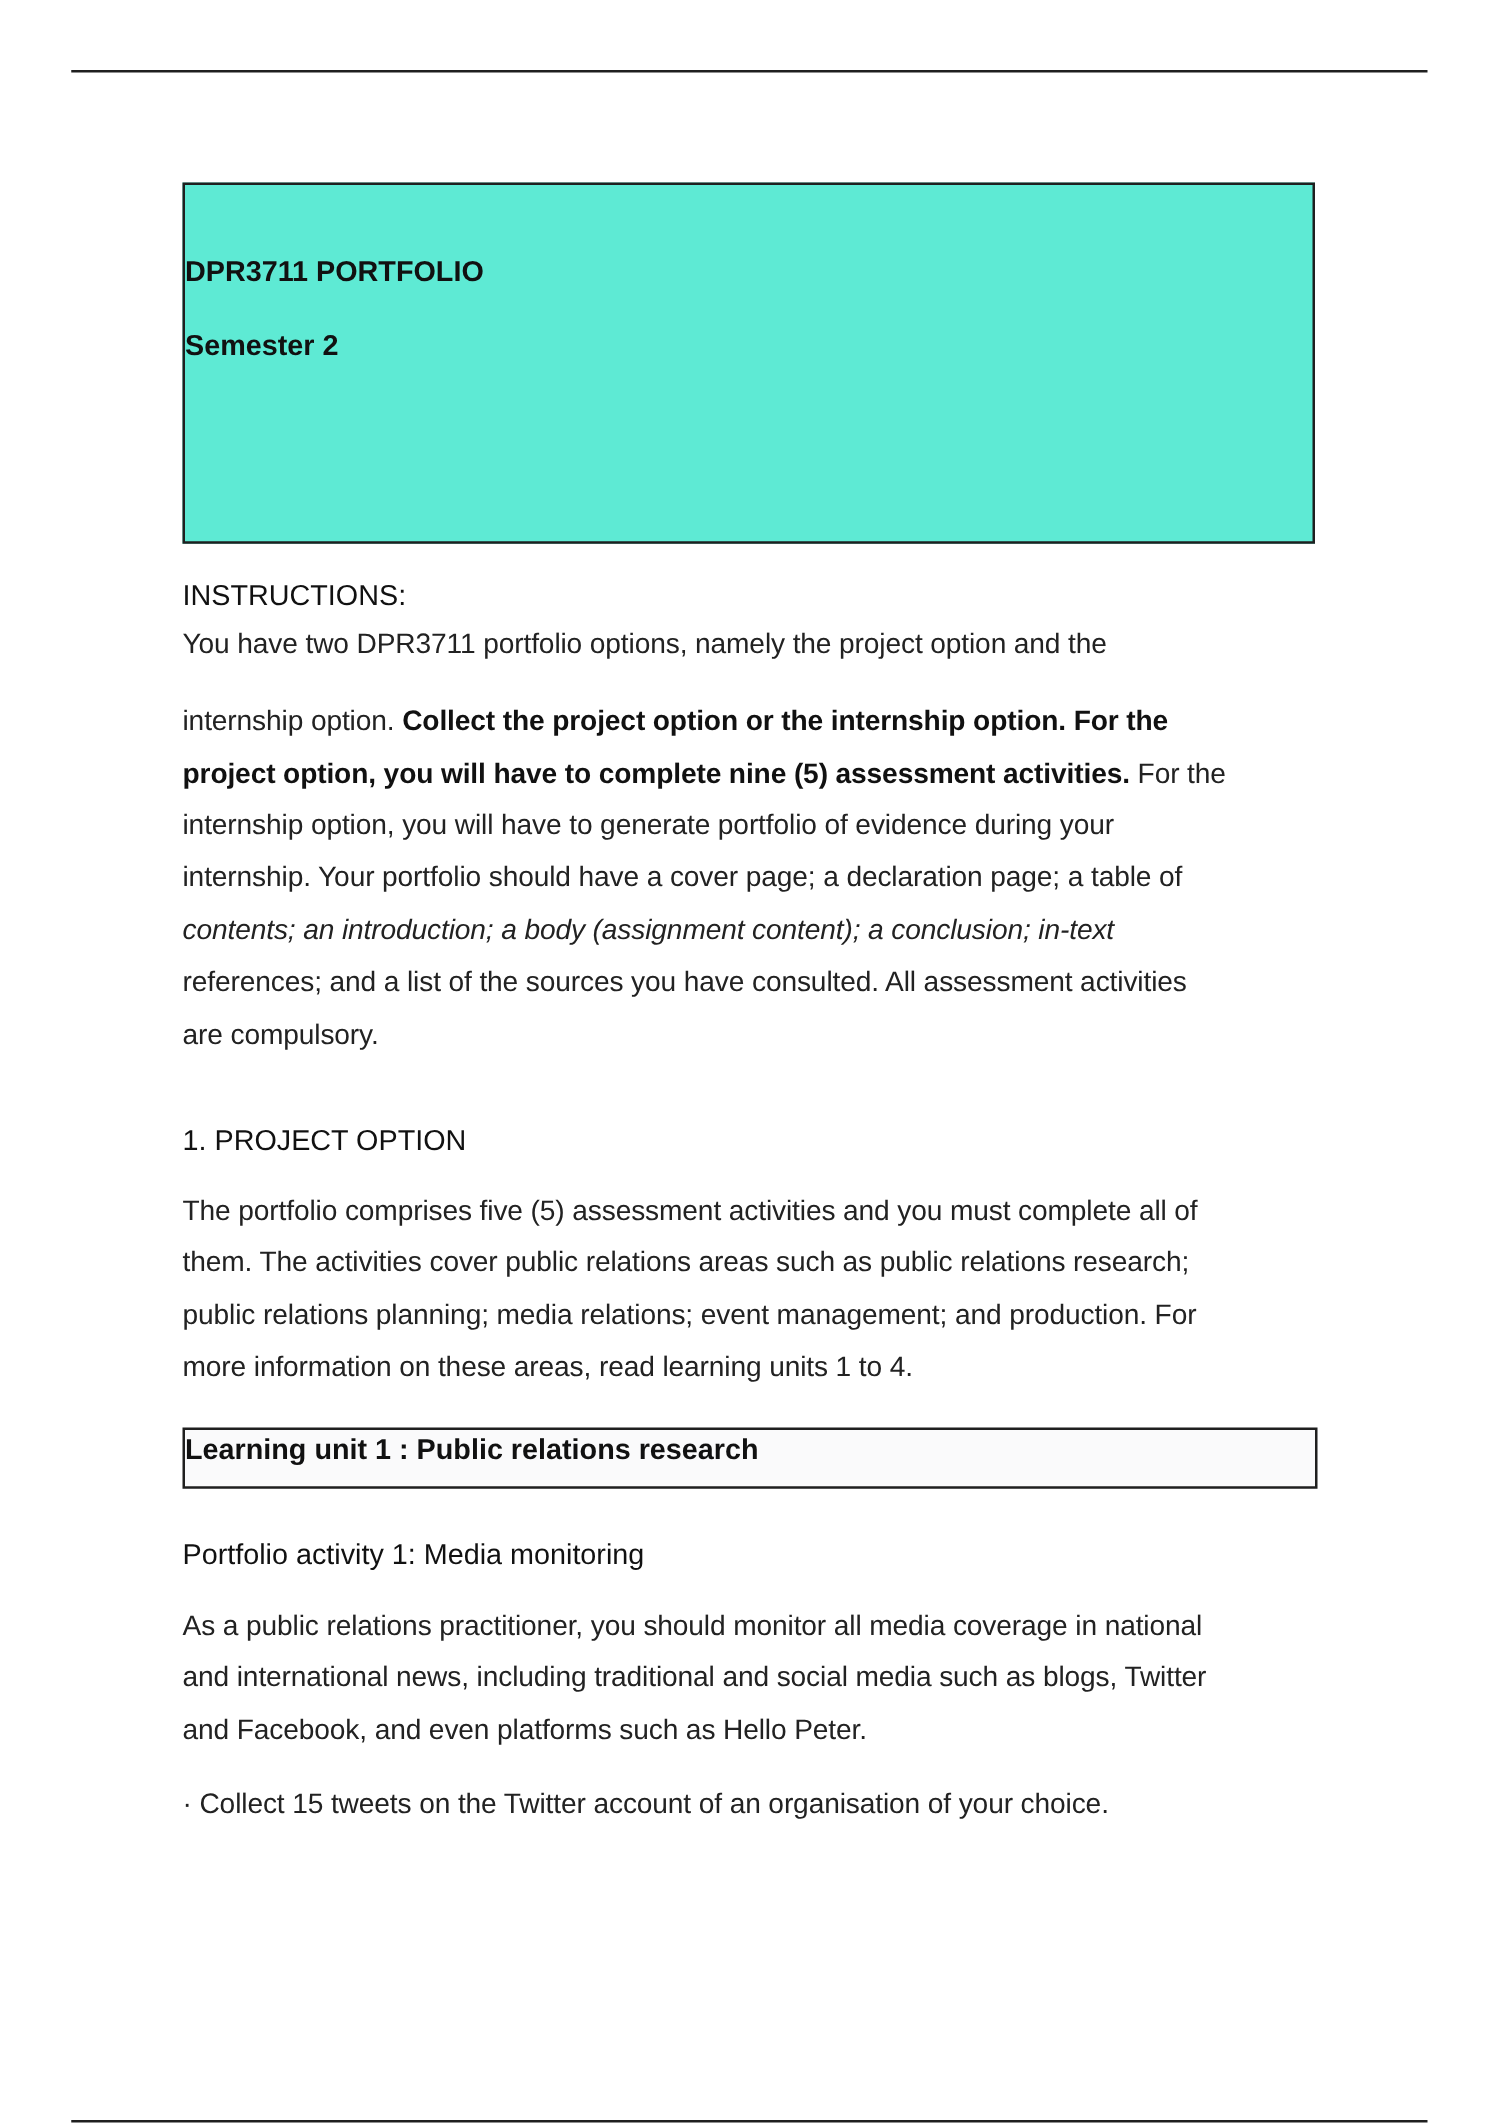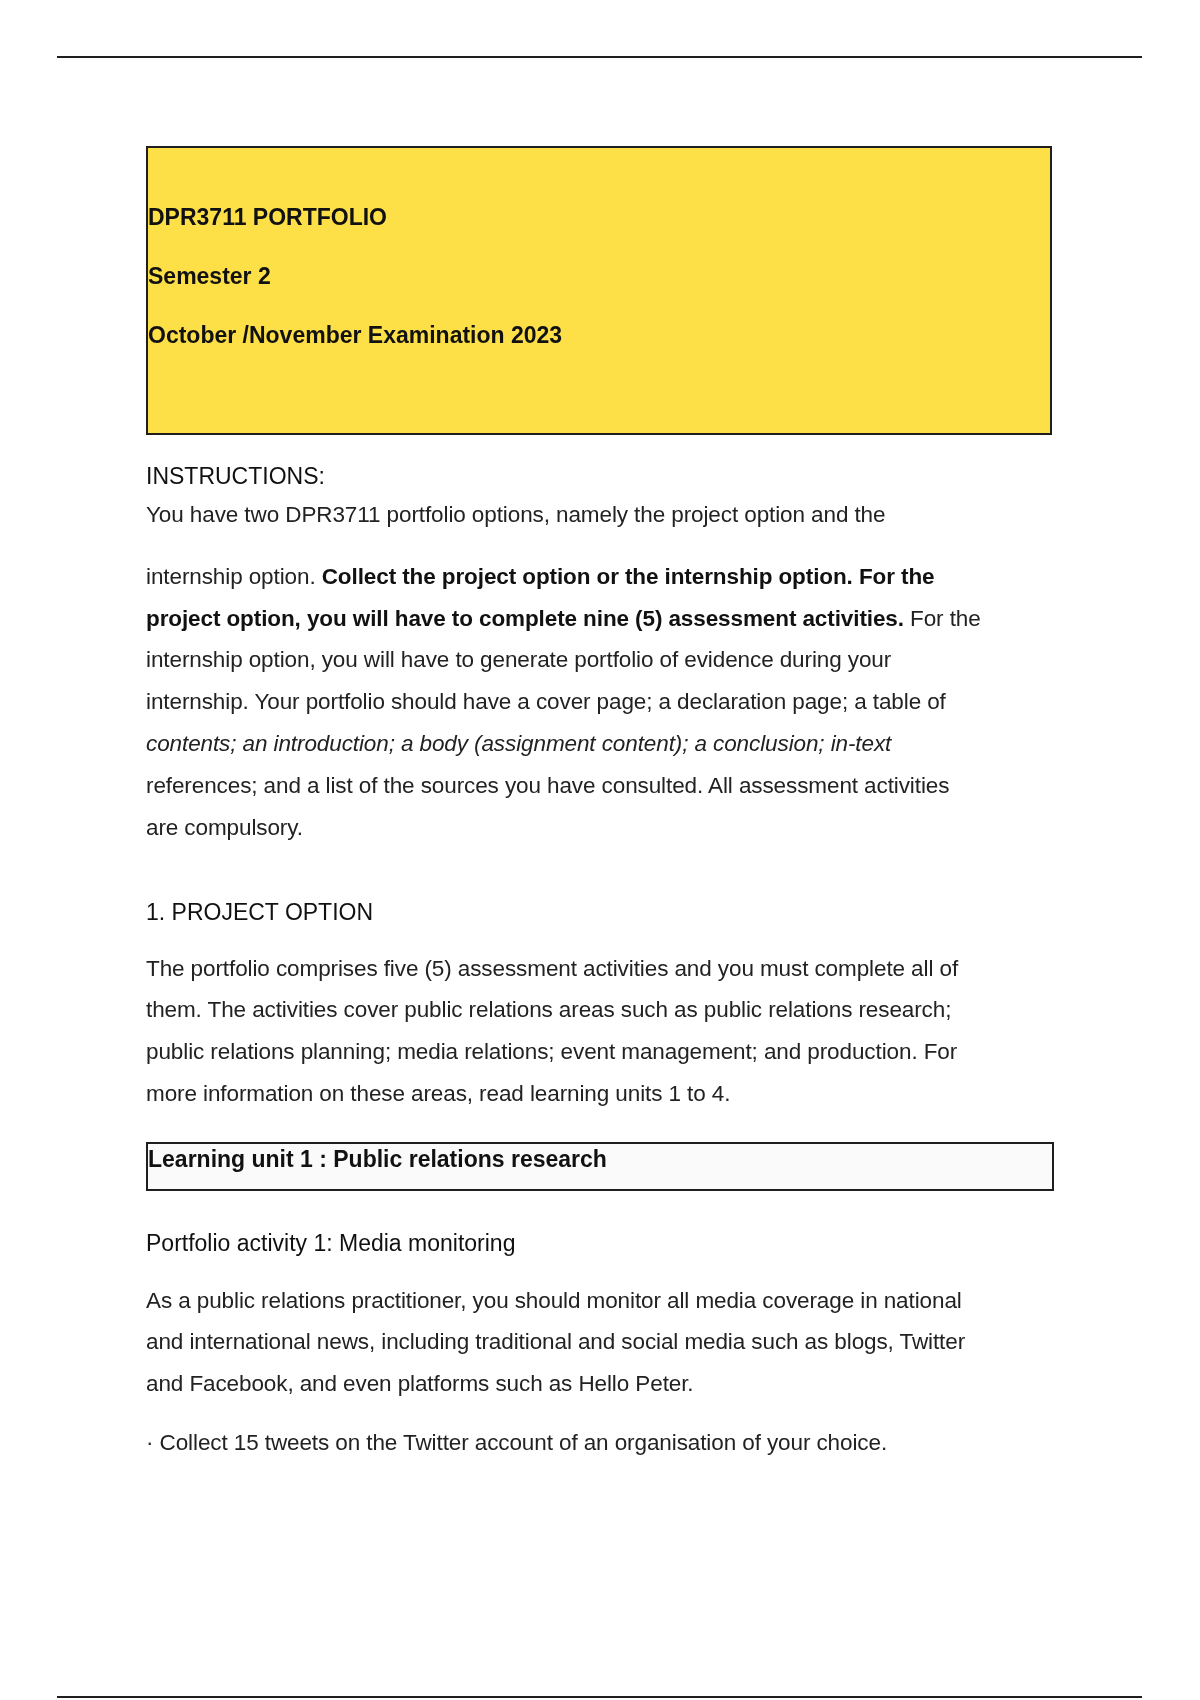--- a/index.html
+++ b/index.html
@@ -25,21 +25,21 @@
     .rule.top { top: 56px; }
     .rule.bottom { top: 1696px; }
 
     .header-box {
       position: absolute;
       left: 146px;
       top: 146px;
       width: 906px;
       height: 289px;
       border: 2px solid #1f1f1f;
-      background: #fde047;
+      background: #5eead4;
       box-sizing: border-box;
     }
     .header-line {
       position: absolute;
       left: 0;
       font-weight: bold;
       font-size: 23px;
       color: #111;
       white-space: nowrap;
     }
@@ -88,21 +88,20 @@
     }
   </style>
 </head>
 <body>
 
 <div class="rule top"></div>
 
 <div class="header-box">
   <div class="header-line hl-1">DPR3711 PORTFOLIO</div>
   <div class="header-line hl-2">Semester 2</div>
-  <div class="header-line hl-3">October /November Examination 2023</div>
 </div>
 
 <div class="abs heading" style="top:463px;">INSTRUCTIONS:</div>
 
 <div id="instructions-lines">
     <div class="abs para-line" style="top: 502px;"><span>You have two DPR3711 portfolio options, namely the project option and the</span></div>
     <div class="abs para-line" style="top: 563.8px;"><span>internship option. </span><b>Collect the project option or the internship option. For the</b></div>
     <div class="abs para-line" style="top: 605.6px;"><b>project option, you will have to complete nine (5) assessment activities.</b><span> For the</span></div>
     <div class="abs para-line" style="top: 647.4px;"><span>internship option, you will have to generate portfolio of evidence during your</span></div>
     <div class="abs para-line" style="top: 689.2px;"><span>internship. Your portfolio should have a cover page; a declaration page; a table of</span></div>

